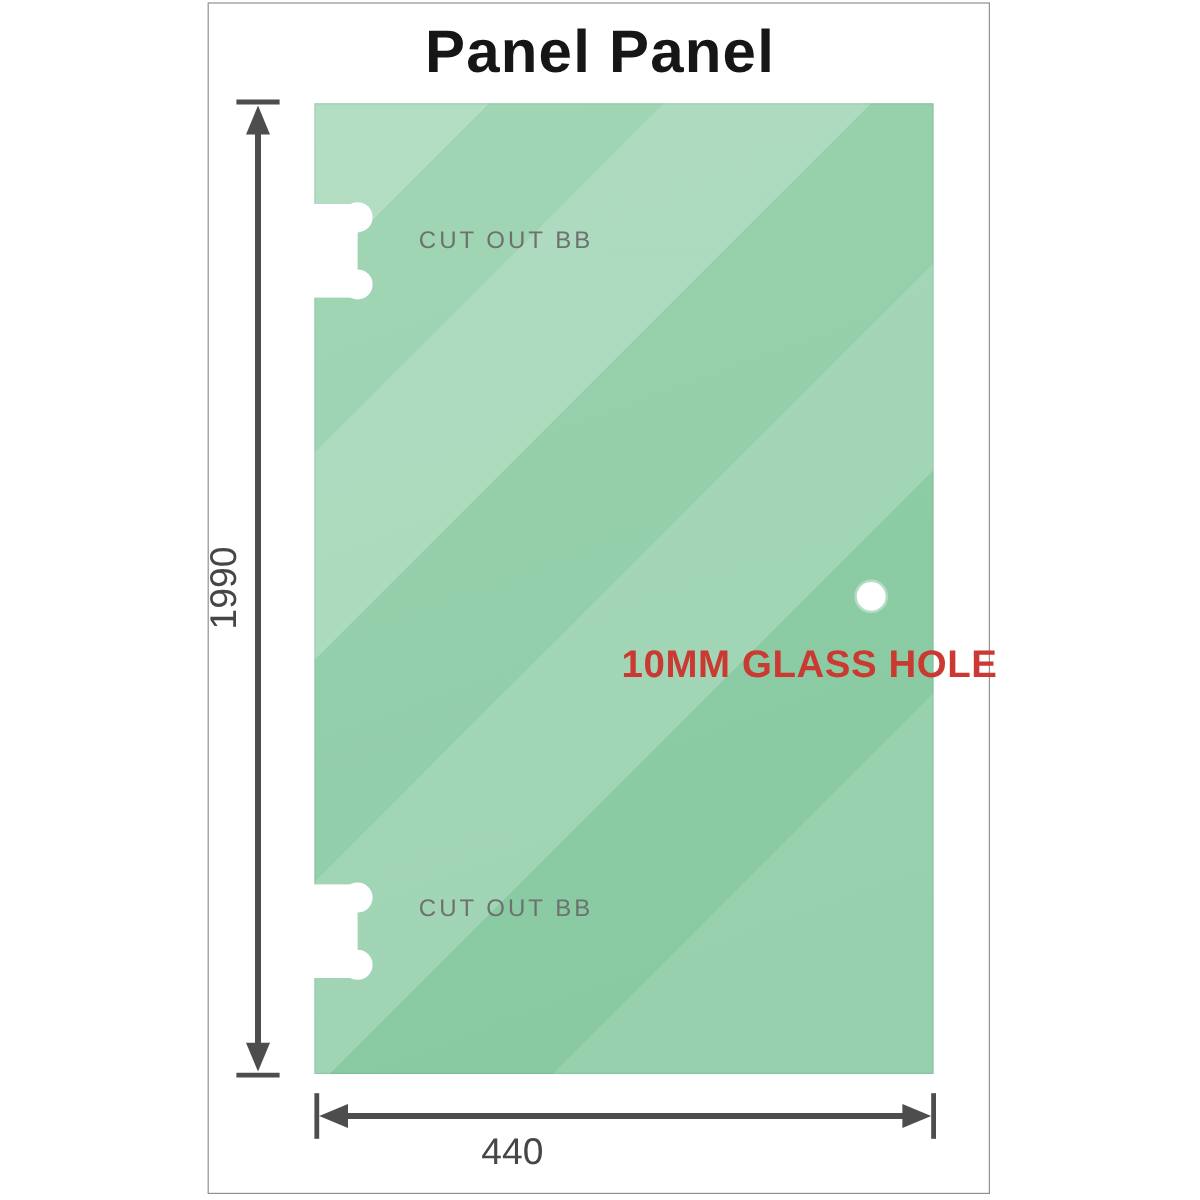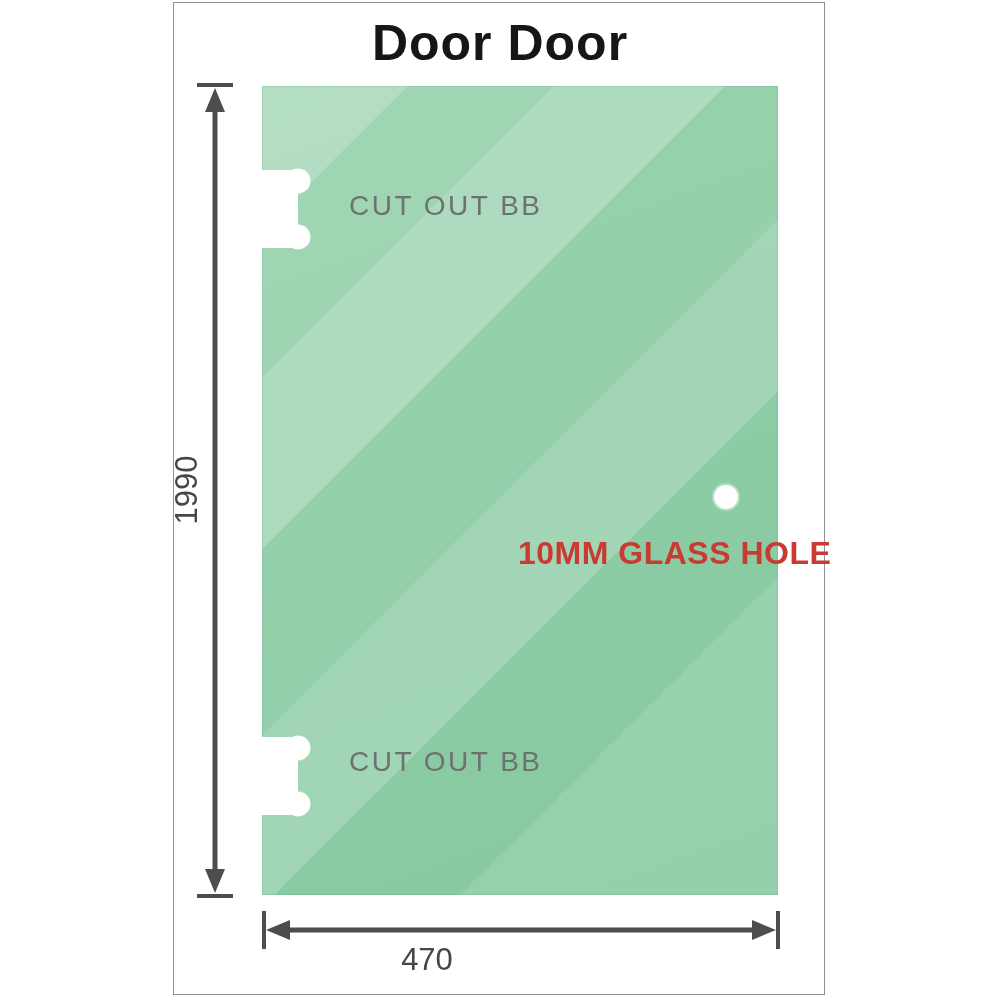--- a/index.html
+++ b/index.html
@@ -51,21 +51,21 @@
     left: 0; top: 0;
     width: 1000px; height: 1000px;
     pointer-events: none;
   }
   .cutout-shape { fill: #ffffff; }
   .hole-shape { fill: #ffffff; stroke: #b3dcc3; stroke-width: 2; }
   .dim-line { stroke: var(--dimension-line, #4d4d4d); fill: none; }
   .dim-head { fill: var(--dimension-line, #4d4d4d); stroke: none; }
   .cutout-label {
     position: absolute;
-    font-size: 28px;
+    font-size: 20px;
     letter-spacing: 2.5px;
     color: var(--cutout-text, #6d7170);
     white-space: nowrap;
   }
   .cutout-label.top { left: 349px; top: 190px; }
   .cutout-label.bottom { left: 349px; top: 746px; }
   .hole-label {
     position: absolute;
     left: 518px; top: 535px;
     font-size: 32px;
@@ -89,21 +89,21 @@
     transform: translateX(-50%);
   }
 </style>
 </head>
 <body>
 
 <div id="app">
 
   <div class="sheet"></div>
 
-  <div class="page-title">Door Door</div>
+  <div class="page-title">Panel Panel</div>
 
   <div class="glass-panel"></div>
 
   <svg class="overlay-svg" viewBox="0 0 1000 1000" xmlns="http://www.w3.org/2000/svg">
 
     <g>
       <rect class="cutout-shape" x="261" y="170" width="37" height="78"></rect>
       <circle class="cutout-shape" cx="298" cy="181" r="12.5"></circle>
       <circle class="cutout-shape" cx="298" cy="237" r="12.5"></circle>
     </g>
@@ -134,15 +134,15 @@
   </svg>
 
   <div class="cutout-label top">CUT OUT BB</div>
 
   <div class="cutout-label bottom">CUT OUT BB</div>
 
   <div class="hole-label">10MM GLASS HOLE</div>
 
   <div class="dim-label height">1990</div>
 
-  <div class="dim-label width">470</div>
+  <div class="dim-label width">440</div>
 
 </div>
 
 </body></html>

